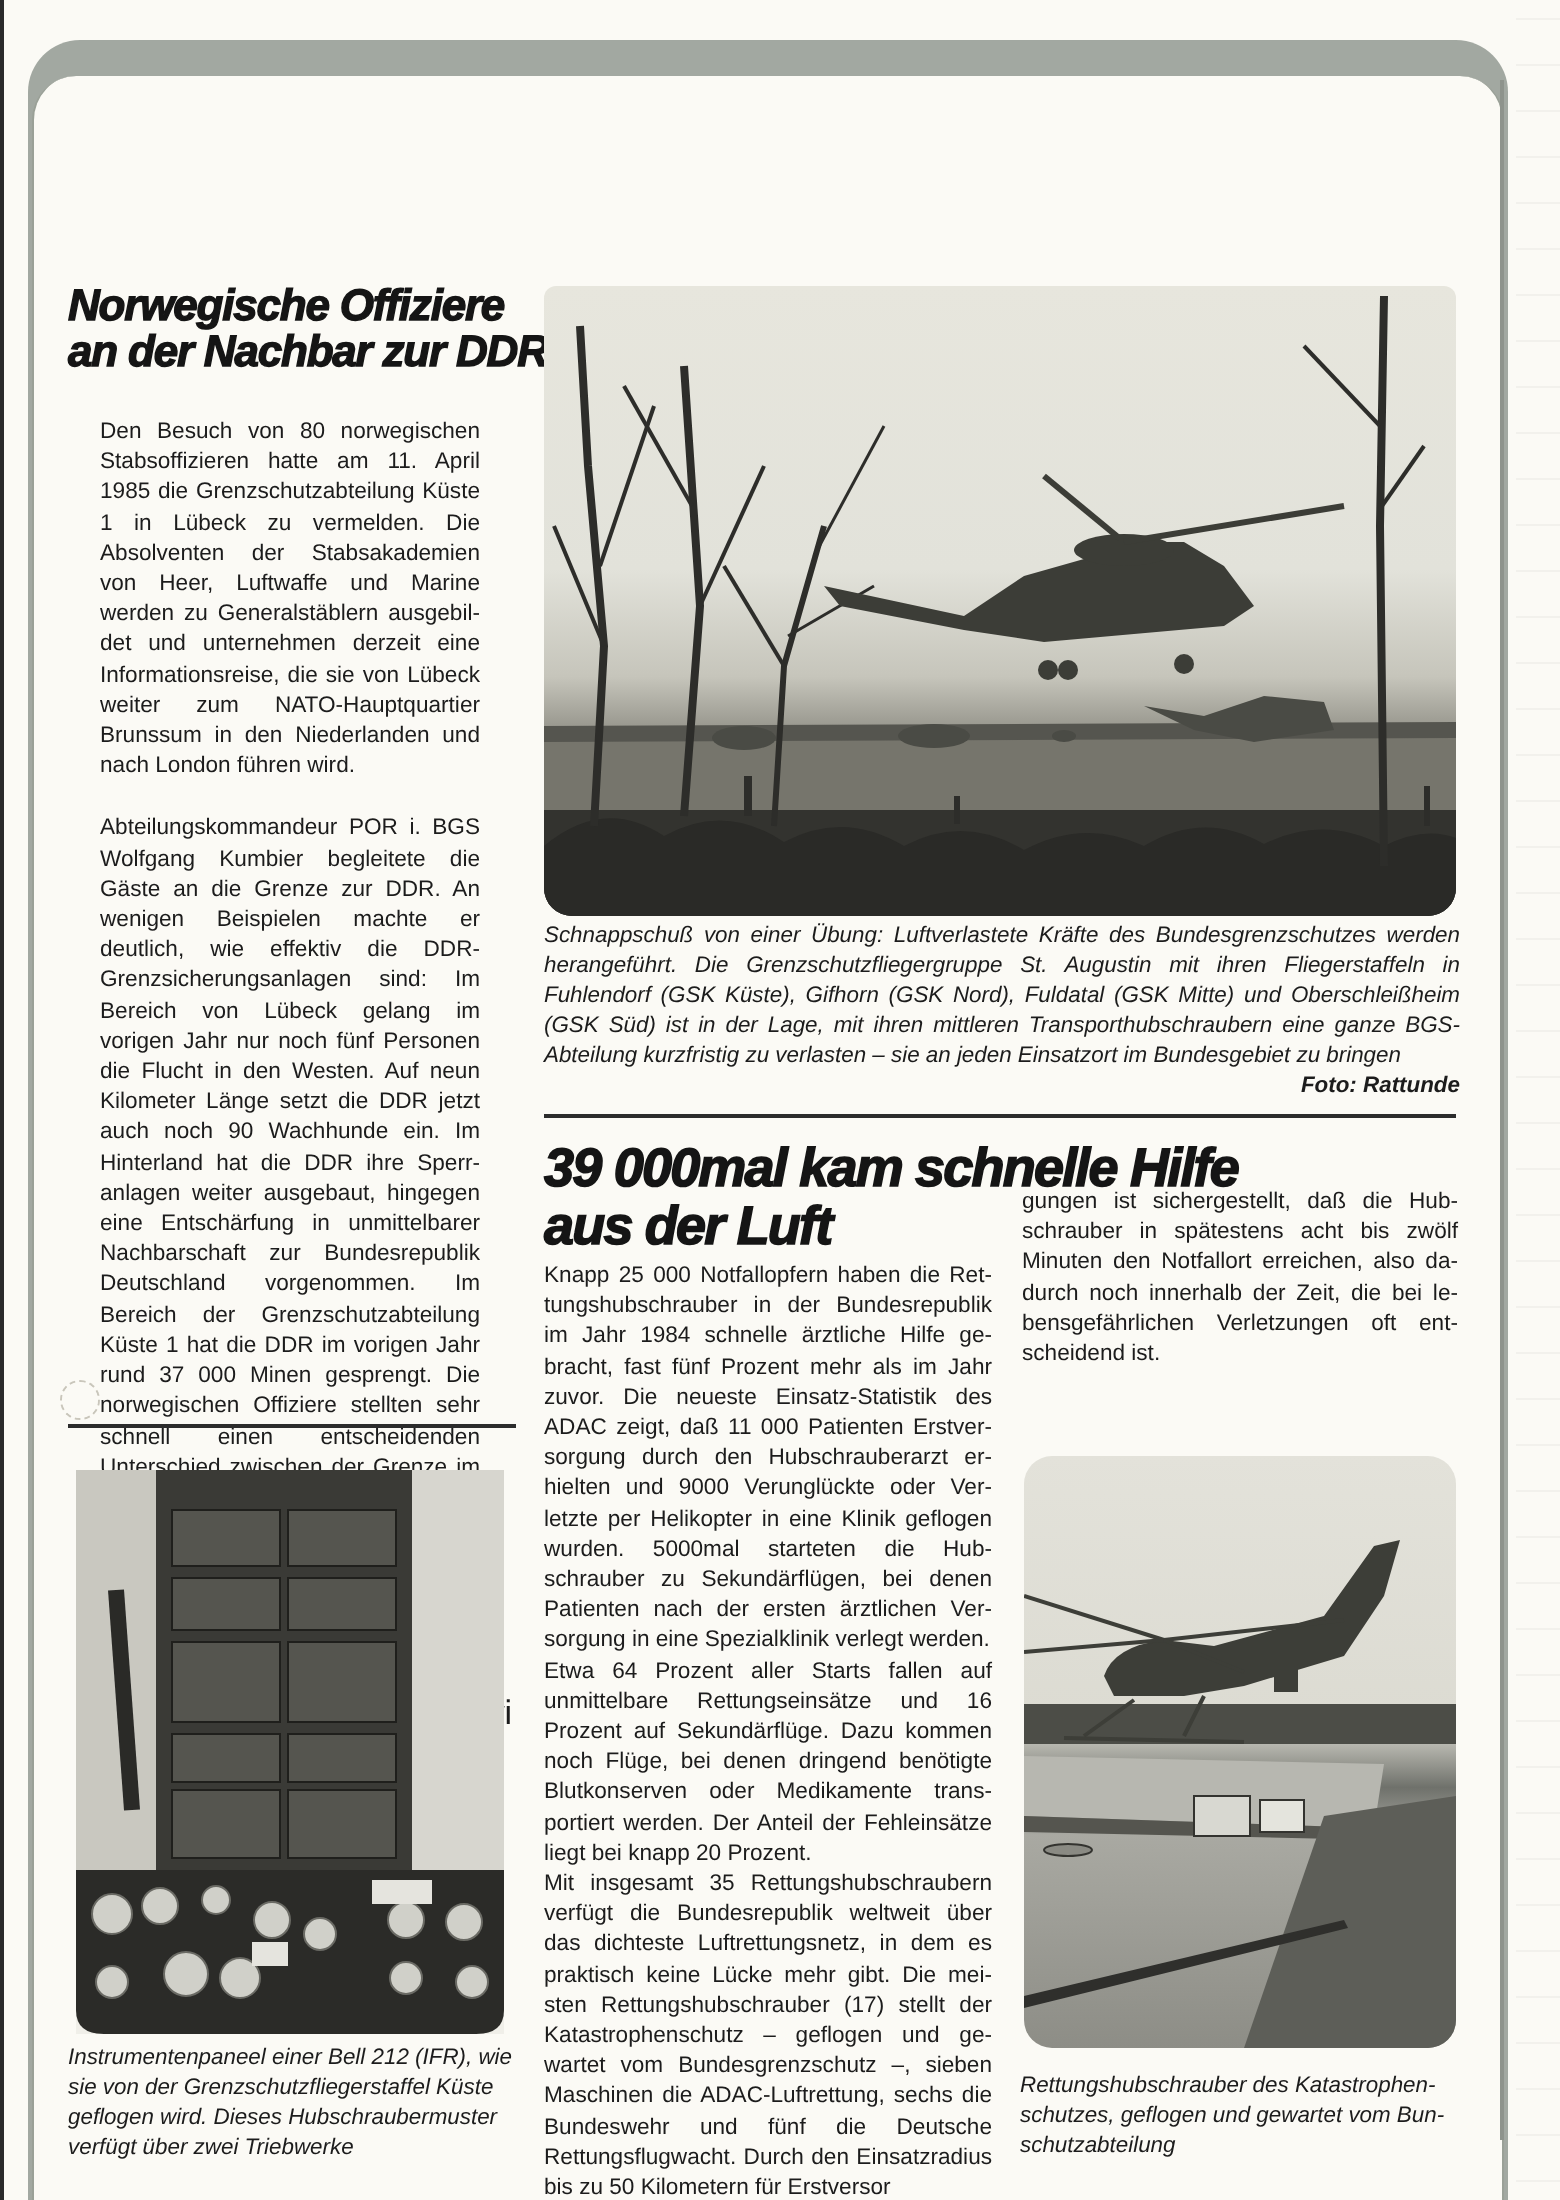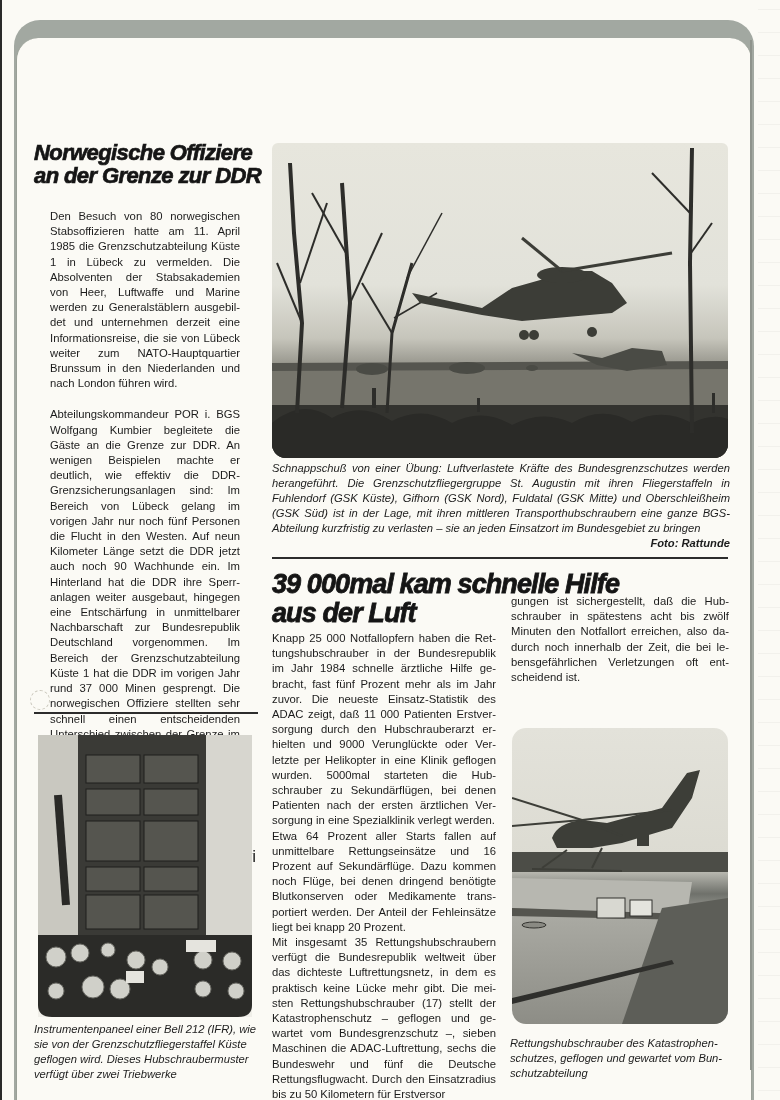--- a/index.html
+++ b/index.html
@@ -130,21 +130,21 @@
 
 <div class="page-edge-left"></div>
 <div class="page-edge-right-speckle"></div>
 
 <div class="frame"></div>
 <div class="frame-inner"></div>
 <div class="right-rule"></div>
 
 <h2 class="headline-1">
   <span>Norwegische Offiziere</span><br>
-  <span>an der Grenze zur DDR</span>
+  <span>an der Nachbar zur DDR</span>
 </h2>
 
 <div class="col-left-text body-text">
   <p>Den Besuch von 80 norwegischen Stabs­offizieren hatte am 11. April 1985 die Grenzschutzabteilung Küste 1 in Lübeck zu vermelden. Die Absolventen der Stabs­akademien von Heer, Luftwaffe und Ma­rine werden zu Generalstäblern ausgebil­det und unternehmen derzeit eine Informa­tionsreise, die sie von Lübeck weiter zum NATO-Hauptquartier Brunssum in den Niederlanden und nach London führen wird.</p>
   <p>Abteilungskommandeur POR i. BGS Wolf­gang Kumbier begleitete die Gäste an die Grenze zur DDR. An wenigen Beispielen machte er deutlich, wie effektiv die DDR-Grenzsicherungsanlagen sind: Im Bereich von Lübeck gelang im vorigen Jahr nur noch fünf Personen die Flucht in den We­sten. Auf neun Kilometer Länge setzt die DDR jetzt auch noch 90 Wachhunde ein. Im Hinterland hat die DDR ihre Sperr­anlagen weiter ausgebaut, hingegen eine Entschärfung in unmittelbarer Nachbar­schaft zur Bundesrepublik Deutschland vorgenommen. Im Bereich der Grenz­schutzabteilung Küste 1 hat die DDR im vorigen Jahr rund 37 000 Minen gesprengt. Die norwegischen Offiziere stellten sehr schnell einen entscheidenden Unterschied zwischen der Grenze im geteilten Deutsch­land und ihrer 196 Kilometer langen Grenze mit der Sowjetunion fest. Zwar ist die Grenze dort auch „an Official crossing point“, aber nicht durch ein ausgeklügeltes und hochwirksames System befestigt.</p>
   <div class="author-sig">owi</div>
 </div>
 
 <div class="stamp"></div>
 <div class="rule-left"></div>

